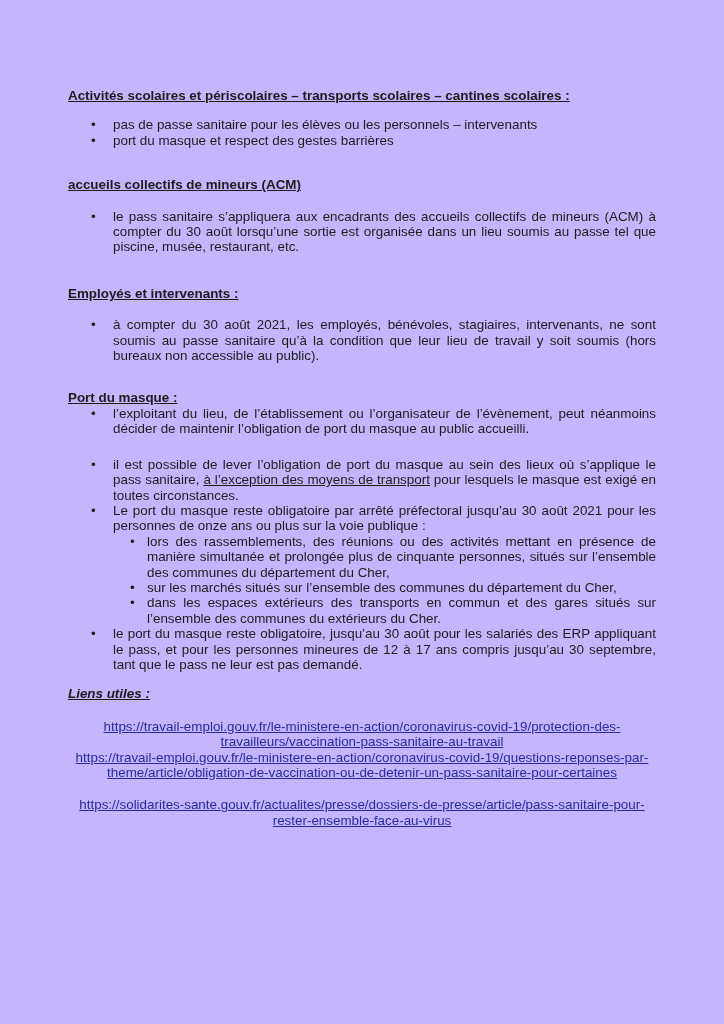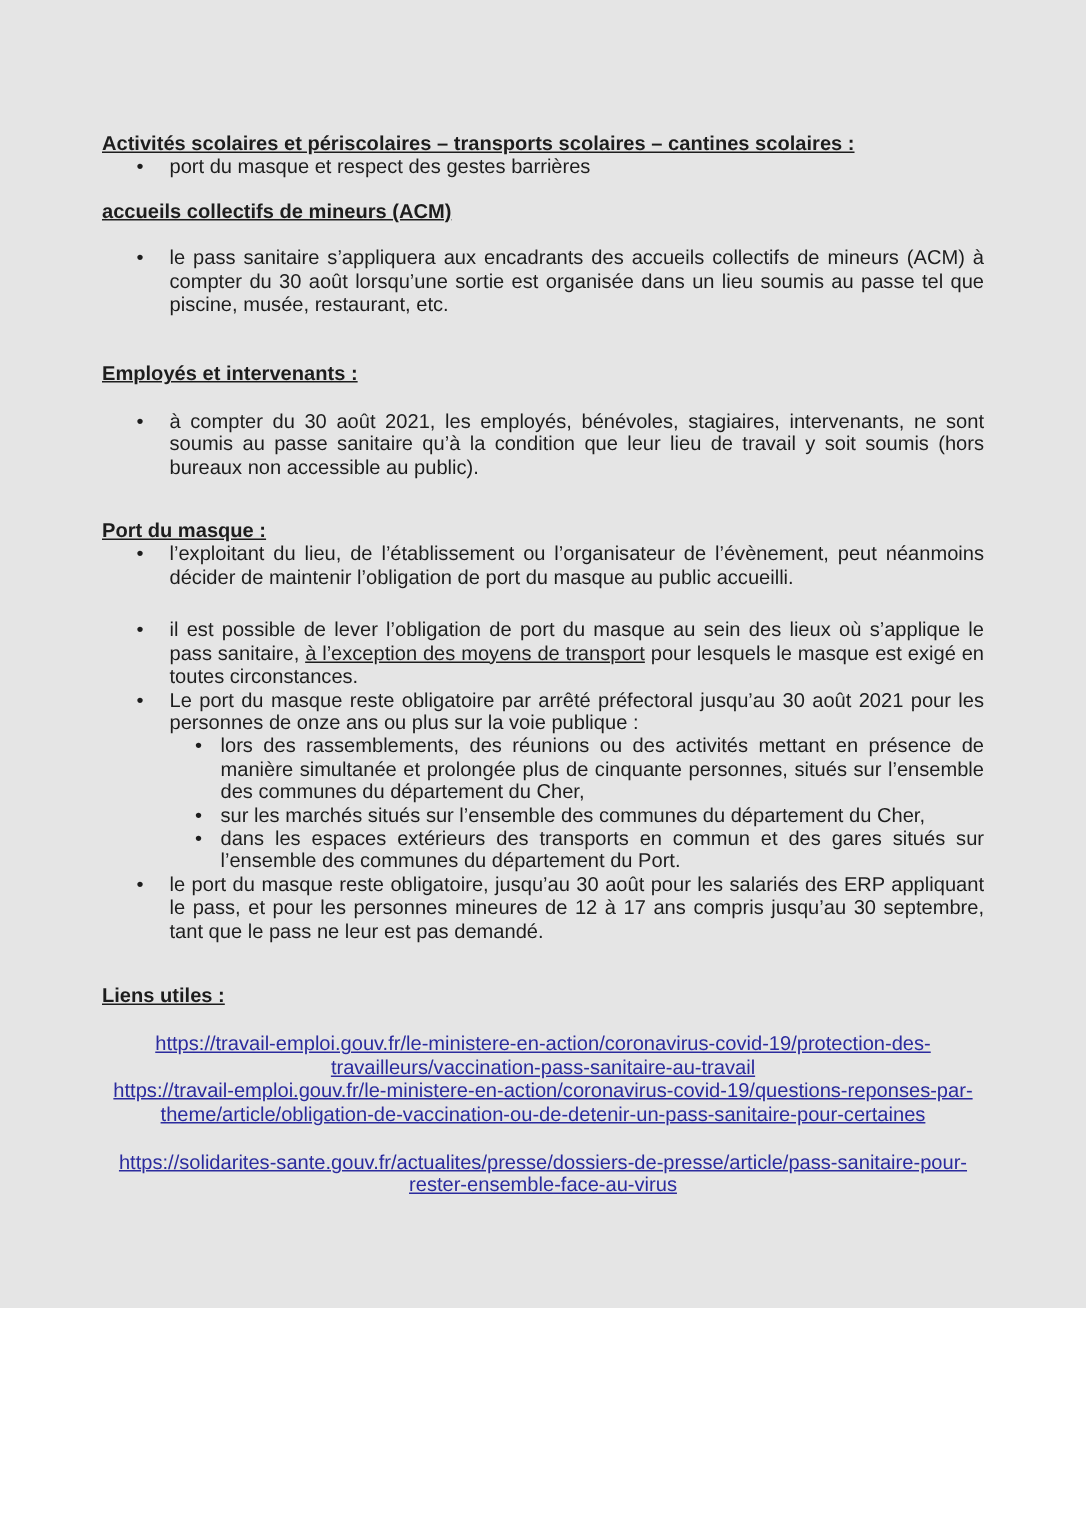--- a/index.html
+++ b/index.html
@@ -2,23 +2,23 @@
 <html lang="fr"><head>
 <meta charset="utf-8">
 <title>Document</title>
 <style>
   html, body { margin: 0; padding: 0; background: #ffffff; }
   body { width: 724px; height: 1024px; overflow: hidden; }
 
   .page {
     box-sizing: border-box;
     width: 724px;
-    height: 872px;
+    height: 1024px;
     padding: 88px 68px 0 68px;
-    background: #e5e5e5;
+    background: #c4b5fd;
     font-family: "Liberation Sans", sans-serif;
     font-size: 13.4px;
     line-height: 15.4px;
     color: #1d1d1d;
   }
 
   .heading {
     font-weight: bold;
     text-decoration: underline;
     margin: 0;
@@ -64,31 +64,34 @@
     word-break: normal;
     cursor: pointer;
   }
 
   
   .mt14 { margin-top: 14px; }
   .mt16 { margin-top: 16px; }
   .mt17 { margin-top: 17px; text-align: center; }
   .mt20 { margin-top: 20px; }
   .mt27 { margin-top: 27px; text-decoration: underline; }
-  .mt28 { margin-top: 28px; }
+  .mt28 { margin-top: 14px; font-style: italic; }
   .mt31 { margin-top: 31px; }
-  .mt33 { margin-top: 14px; }
+  .mt33 { margin-top: 29px; }
 </style>
 </head>
 <body>
 
 <div class="page">
 
   <p class="heading">Activités scolaires et périscolaires – transports scolaires – cantines scolaires :</p>
 
+  <div class="li1 mt14">
+    <span>pas de passe sanitaire pour les élèves ou les personnels – intervenants</span>
+  </div>
   <div class="li1">
     <span>port du masque et respect des gestes barrières</span>
   </div>
 
   <p class="heading mt33">accueils collectifs de mineurs (ACM)</p>
 
   <div class="li1 mt16">
     <span>le pass sanitaire s’appliquera aux encadrants des accueils collectifs de mineurs (ACM) à compter du 30 août lorsqu’une sortie est organisée dans un lieu soumis au passe tel que piscine, musée, restaurant, etc.</span>
   </div>
 
@@ -109,21 +112,21 @@
   <div class="li1">
     <span>Le port du masque reste obligatoire par arrêté préfectoral jusqu’au 30 août 2021 pour les personnes de onze ans ou plus sur la voie publique :</span>
   </div>
   <div class="li2">
     <span>lors des rassemblements, des réunions ou des activités mettant en présence de manière simultanée et prolongée plus de cinquante personnes, situés sur l’ensemble des communes du département du Cher,</span>
   </div>
   <div class="li2">
     <span>sur les marchés situés sur l’ensemble des communes du département du Cher,</span>
   </div>
   <div class="li2">
-    <span>dans les espaces extérieurs des transports en commun et des gares situés sur l’ensemble des communes du département du Port.</span>
+    <span>dans les espaces extérieurs des transports en commun et des gares situés sur l’ensemble des communes du extérieurs du Cher.</span>
   </div>
   <div class="li1">
     <span>le port du masque reste obligatoire, jusqu’au 30 août pour les salariés des ERP appliquant le pass, et pour les personnes mineures de 12 à 17 ans compris jusqu’au 30 septembre, tant que le pass ne leur est pas demandé.</span>
   </div>
 
   <p class="heading mt28">Liens utiles :</p>
 
 
   <div class="mt17">
     <a class="link">https://travail-emploi.gouv.fr/le-ministere-en-action/coronavirus-covid-19/protection-des-travailleurs/vaccination-pass-sanitaire-au-travail</a>

